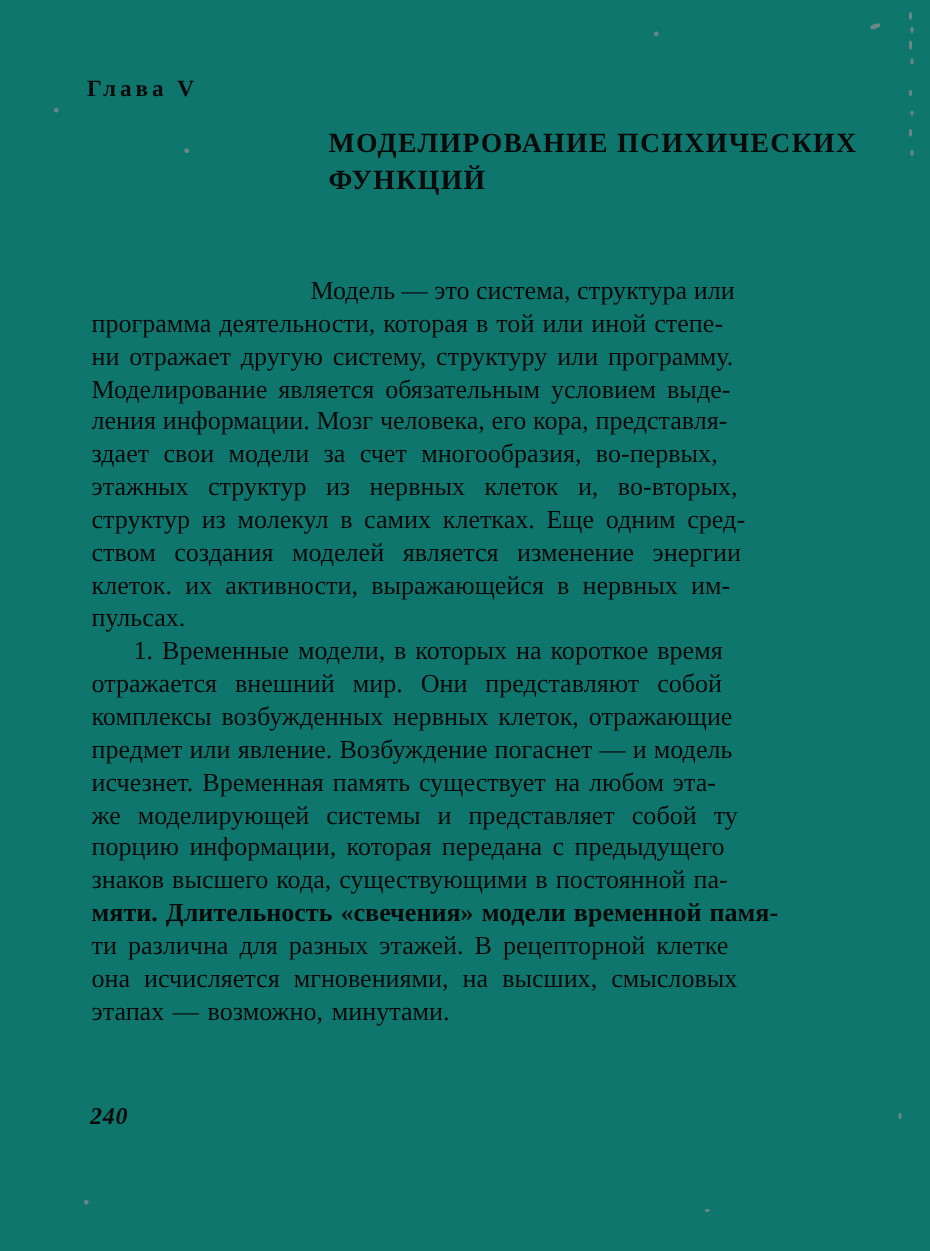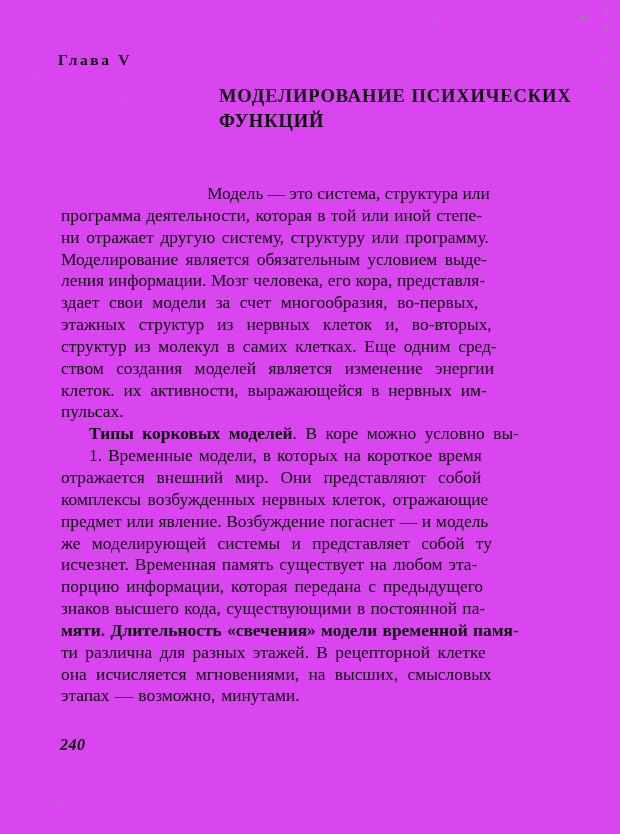--- a/index.html
+++ b/index.html
@@ -13,21 +13,21 @@
     font-family: "Liberation Serif", "DejaVu Serif", serif;
     color: #0a0a0a;
     overflow: hidden;
     position: relative;
   }
 
   
   .page {
     position: absolute;
     inset: 0;
-    background: #d946ef;
+    background: #0f766e;
   }
 
   
   .speck {
     position: absolute;
     background: #8d8d8d;
     border-radius: 40%;
     opacity: .75;
   }
 
@@ -120,30 +120,29 @@
       <span class="ln" style="word-spacing:0.2px;">ления информации. Мозг человека, его кора, представля-</span>
       <span class="ln" style="word-spacing:5.2px;">здает свои модели за счет многообразия, во-первых,</span>
       <span class="ln" style="word-spacing:8.6px;">этажных структур из нервных клеток и, во-вторых,</span>
       <span class="ln" style="word-spacing:3.4px;">структур из молекул в самих клетках. Еще одним сред-</span>
       <span class="ln" style="word-spacing:8.0px;">ством создания моделей является изменение энергии</span>
       <span class="ln" style="word-spacing:4.4px;">клеток. их активности, выражающейся в нервных им-</span>
       <span class="ln">пульсах.</span>
     </div>
 
     <div>
-      <span class="ln" style="padding-left:28px;word-spacing:4.2px;"><span class="b">Типы корковых моделей</span><span>. В коре можно условно вы-</span></span>
     </div>
 
     <div>
       <span class="ln" style="padding-left:28px;word-spacing:1.6px;">1. Временные модели, в которых на короткое время</span>
       <span class="ln" style="word-spacing:7.6px;">отражается внешний мир. Они представляют собой</span>
       <span class="ln" style="word-spacing:2.2px;">комплексы возбужденных нервных клеток, отражающие</span>
       <span class="ln" style="word-spacing:0.4px;">предмет или явление. Возбуждение погаснет — и модель</span>
+      <span class="ln" style="word-spacing:1.6px;">исчезнет. Временная память существует на любом эта-</span>
       <span class="ln" style="word-spacing:7.0px;">же моделирующей системы и представляет собой ту</span>
-      <span class="ln" style="word-spacing:1.6px;">исчезнет. Временная память существует на любом эта-</span>
       <span class="ln" style="word-spacing:2.6px;">порцию информации, которая передана с предыдущего</span>
       <span class="ln" style="word-spacing:1.0px;">знаков высшего кода, существующими в постоянной па-</span>
       <span class="ln" style="word-spacing:1.0px;font-weight:bold;">мяти. Длительность «свечения» модели временной памя-</span>
       <span class="ln" style="word-spacing:3.0px;">ти различна для разных этажей. В рецепторной клетке</span>
       <span class="ln" style="word-spacing:5.0px;">она исчисляется мгновениями, на высших, смысловых</span>
       <span class="ln" style="word-spacing:1.4px;">этапах — возможно, минутами.</span>
     </div>
 
   </div>
 

